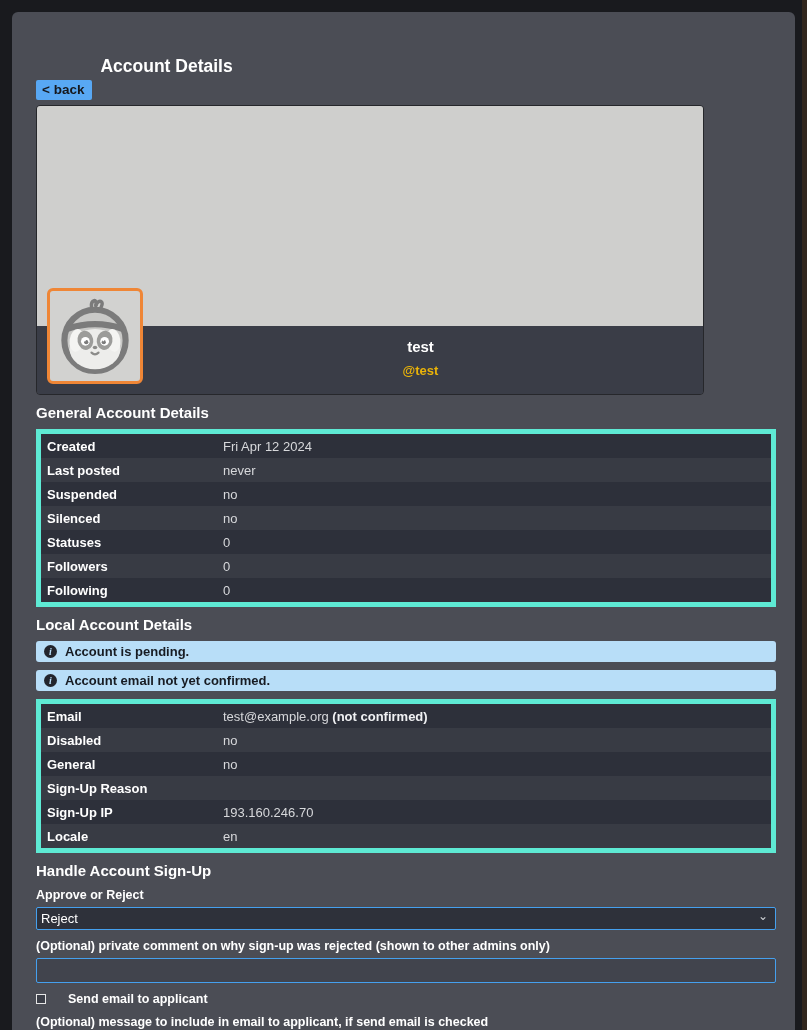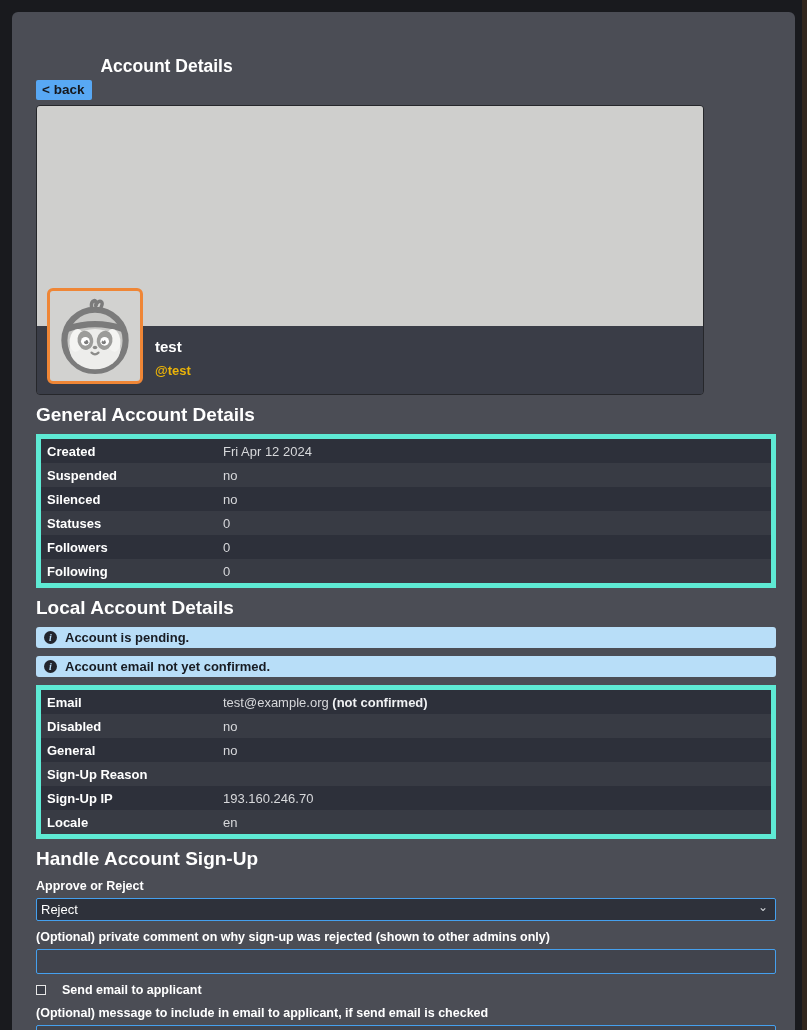--- a/index.html
+++ b/index.html
@@ -36,34 +36,34 @@
   }
   .page-title { font-size: 17.5px; font-weight: bold; color: #ffffff; margin: 0; }
 
   
   .profile-card {
     position: relative; width: 668px; height: 290px;
     border: 1px solid #26272b; border-radius: 4px;
     overflow: hidden; margin-bottom: 9px;
   }
   .card-header-img { height: 220px; background: #cfcfcd; }
-  .card-bottom { height: 70px; background: #3a3d47; padding: 12px 17px 0 118px; }
+  .card-bottom { height: 70px; background: #3a3d47; padding: 12px 17px 0 118px; text-align: center; }
   .display-name { font-size: 15px; font-weight: bold; color: #ffffff; margin-bottom: 8px; }
   .username { font-size: 13px; font-weight: bold; color: #eab308; }
   .avatar {
     position: absolute; left: 10px; top: 182px;
     width: 96px; height: 96px;
     background: #d2d2d0;
     border: 3px solid #ef8636; border-radius: 6px;
     display: flex; align-items: center; justify-content: center;
   }
   .avatar svg { width: 84px; height: 84px; }
 
   
-  .section-heading { font-size: 19px; font-weight: bold; color: #ffffff; margin: 9px 0 8px; }
+  .section-heading { font-size: 15px; font-weight: bold; color: #ffffff; margin: 9px 0 8px; }
 
   
   .kv-table { border: 5px solid #5eead4; width: 740px; }
   .kv-row { display: grid; grid-template-columns: 149px 1fr; min-height: 24px; align-items: center; font-size: 13px; }
   .kv-row:nth-child(odd)  { background: #2d303a; }
   .kv-row:nth-child(even) { background: #383b44; }
   .kv-label { font-weight: bold; color: #ffffff; padding-left: 6px; }
   .kv-value { color: #d7d8db; margin-left: 33px; }
   .kv-value b { color: #f0f1f3; }
 
@@ -99,21 +99,21 @@
     position: absolute; right: 8px; top: 2px;
     color: #cfd2d6; font-size: 12px; pointer-events: none;
   }
   input.text-input {
     width: 740px; height: 25px;
     background: #41444d;
     border: 1px solid #45a0ee; border-radius: 2px;
     color: #ffffff; font-size: 13px; font-family: inherit;
     padding: 0 5px;
   }
-  .checkbox-row { margin: 9px 0 2px; display: flex; align-items: center; gap: 16px;
+  .checkbox-row { margin: 9px 0 2px; display: flex; align-items: center; gap: 22px;
     font-size: 12.5px; font-weight: bold; color: #ffffff; }
   input.checkbox {
     appearance: none; -webkit-appearance: none;
     width: 10px; height: 10px; margin: 0;
     border: 1px solid #e6e6e6; background: #3c3f48;
   }
   .submit-button {
     margin-top: 8px;
     background: #58a8f4; color: #1c2633;
     font-size: 14.5px; font-weight: bold; font-family: inherit;
@@ -169,20 +169,24 @@
     </div>
   </div>
 
   <div class="section-heading">General Account Details</div>
   <div class="kv-table" id="general-table">
       <div class="kv-row">
         <div class="kv-label">Created</div>
         <div class="kv-value">Fri Apr 12 2024</div>
       </div>
       <div class="kv-row">
+        <div class="kv-label">Last posted</div>
+        <div class="kv-value">never</div>
+      </div>
+      <div class="kv-row">
         <div class="kv-label">Suspended</div>
         <div class="kv-value">no</div>
       </div>
       <div class="kv-row">
         <div class="kv-label">Silenced</div>
         <div class="kv-value">no</div>
       </div>
       <div class="kv-row">
         <div class="kv-label">Statuses</div>
         <div class="kv-value">0</div>

